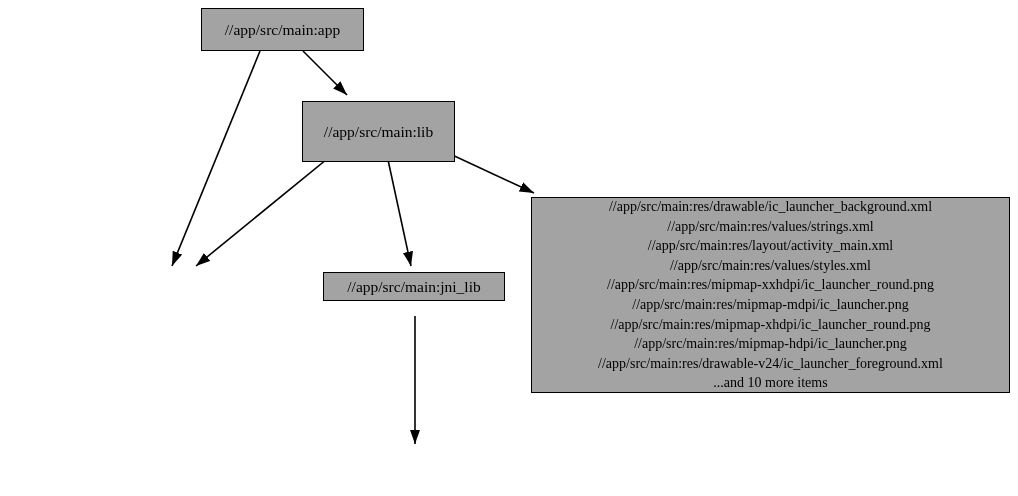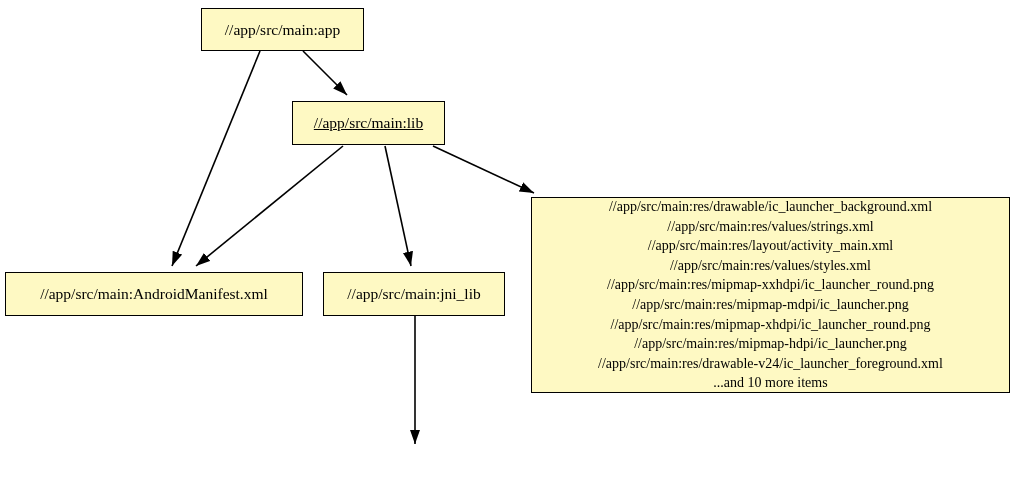--- a/index.html
+++ b/index.html
@@ -12,21 +12,21 @@
     width: 1018px;
     height: 496px;
     background: #ffffff;
     font-family: "Liberation Serif", "DejaVu Serif", serif;
     overflow: hidden;
   }
   .node {
     position: absolute;
     box-sizing: border-box;
     border: 1px solid #000000;
-    background: #fef9c3;
+    background: #a3a3a3;
     display: flex;
     align-items: center;
     justify-content: flex-start;
     text-align: center;
     color: #000000;
     font-size: 15.5px;
     line-height: 1.0;
     white-space: nowrap;
     z-index: 2;
   }
@@ -79,29 +79,26 @@
     </g>
     <g>
       <line x1="415" y1="316" x2="415" y2="444" stroke="#000000" stroke-width="1.6" marker-end="url(#arrowhead)"></line>
     </g>
   </svg>
 
   <div class="node" style="left:201px; top:8px; width:163px; height:43px;">
     <span class="node-label">//app/src/main:app</span>
   </div>
 
-  <div class="node" style="left:292px; top:101px; width:153px; height:44px;text-decoration:underline;">
+  <div class="node" style="left:302px; top:101px; width:153px; height:61px;">
     <span class="node-label">//app/src/main:lib</span>
   </div>
 
-  <div class="node" style="left:5px; top:272px; width:298px; height:44px;">
-    <span class="node-label">//app/src/main:AndroidManifest.xml</span>
-  </div>
 
-  <div class="node" style="left:323px; top:272px; width:182px; height:44px;">
+  <div class="node" style="left:323px; top:272px; width:182px; height:29px;">
     <span class="node-label">//app/src/main:jni_lib</span>
   </div>
 
   <div class="node node-multiline" style="left:531px; top:197px; width:479px; height:196px;">
     <span class="node-label">//app/src/main:res/drawable/ic_launcher_background.xml
 //app/src/main:res/values/strings.xml
 //app/src/main:res/layout/activity_main.xml
 //app/src/main:res/values/styles.xml
 //app/src/main:res/mipmap-xxhdpi/ic_launcher_round.png
 //app/src/main:res/mipmap-mdpi/ic_launcher.png

